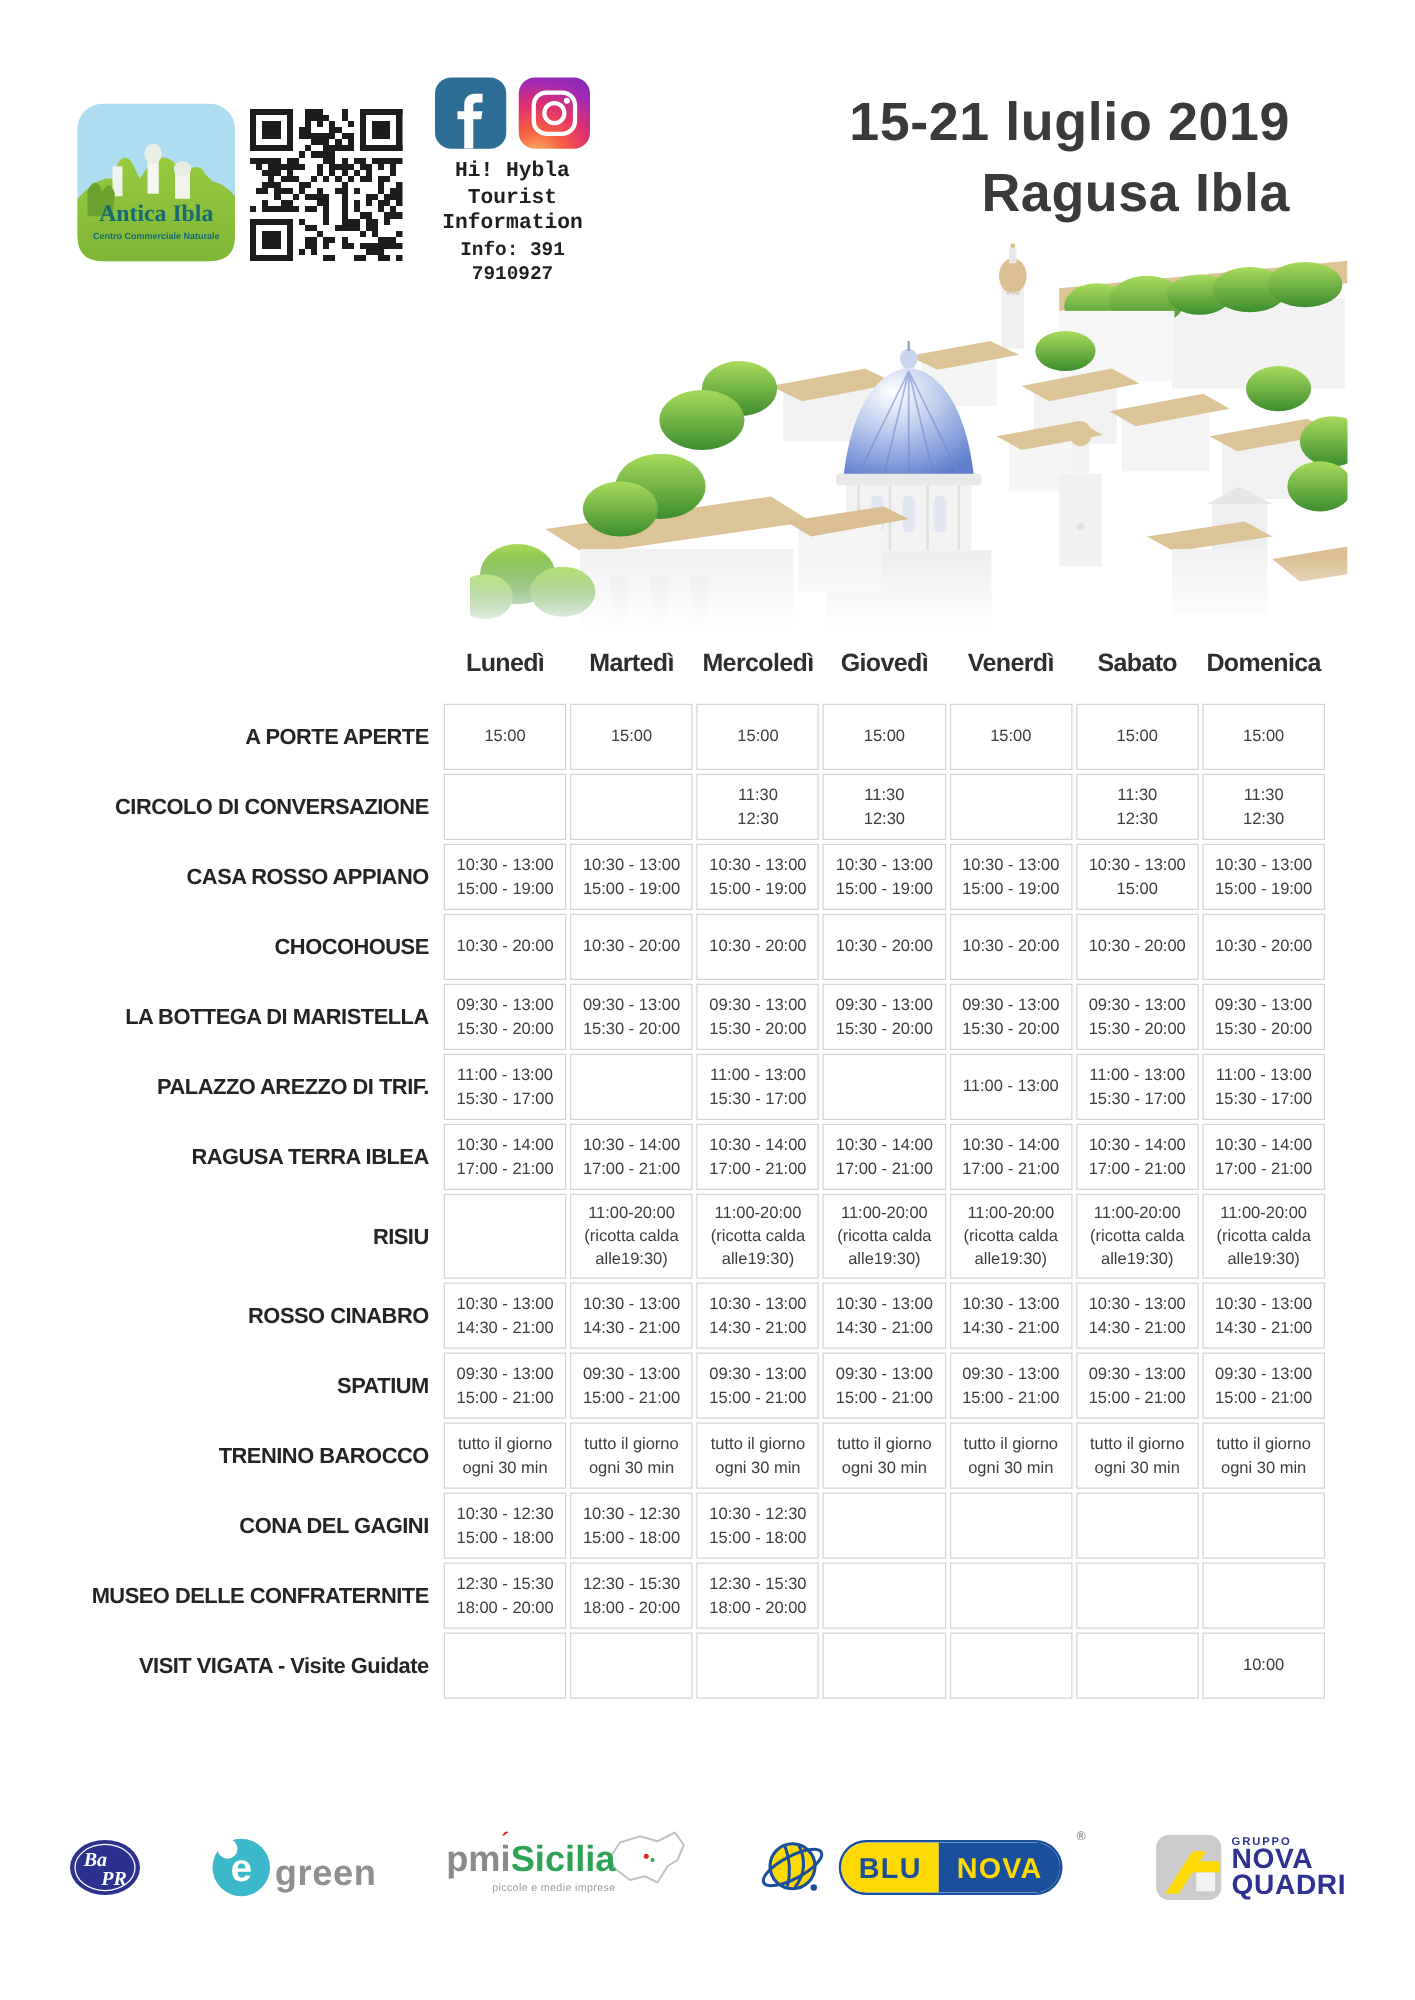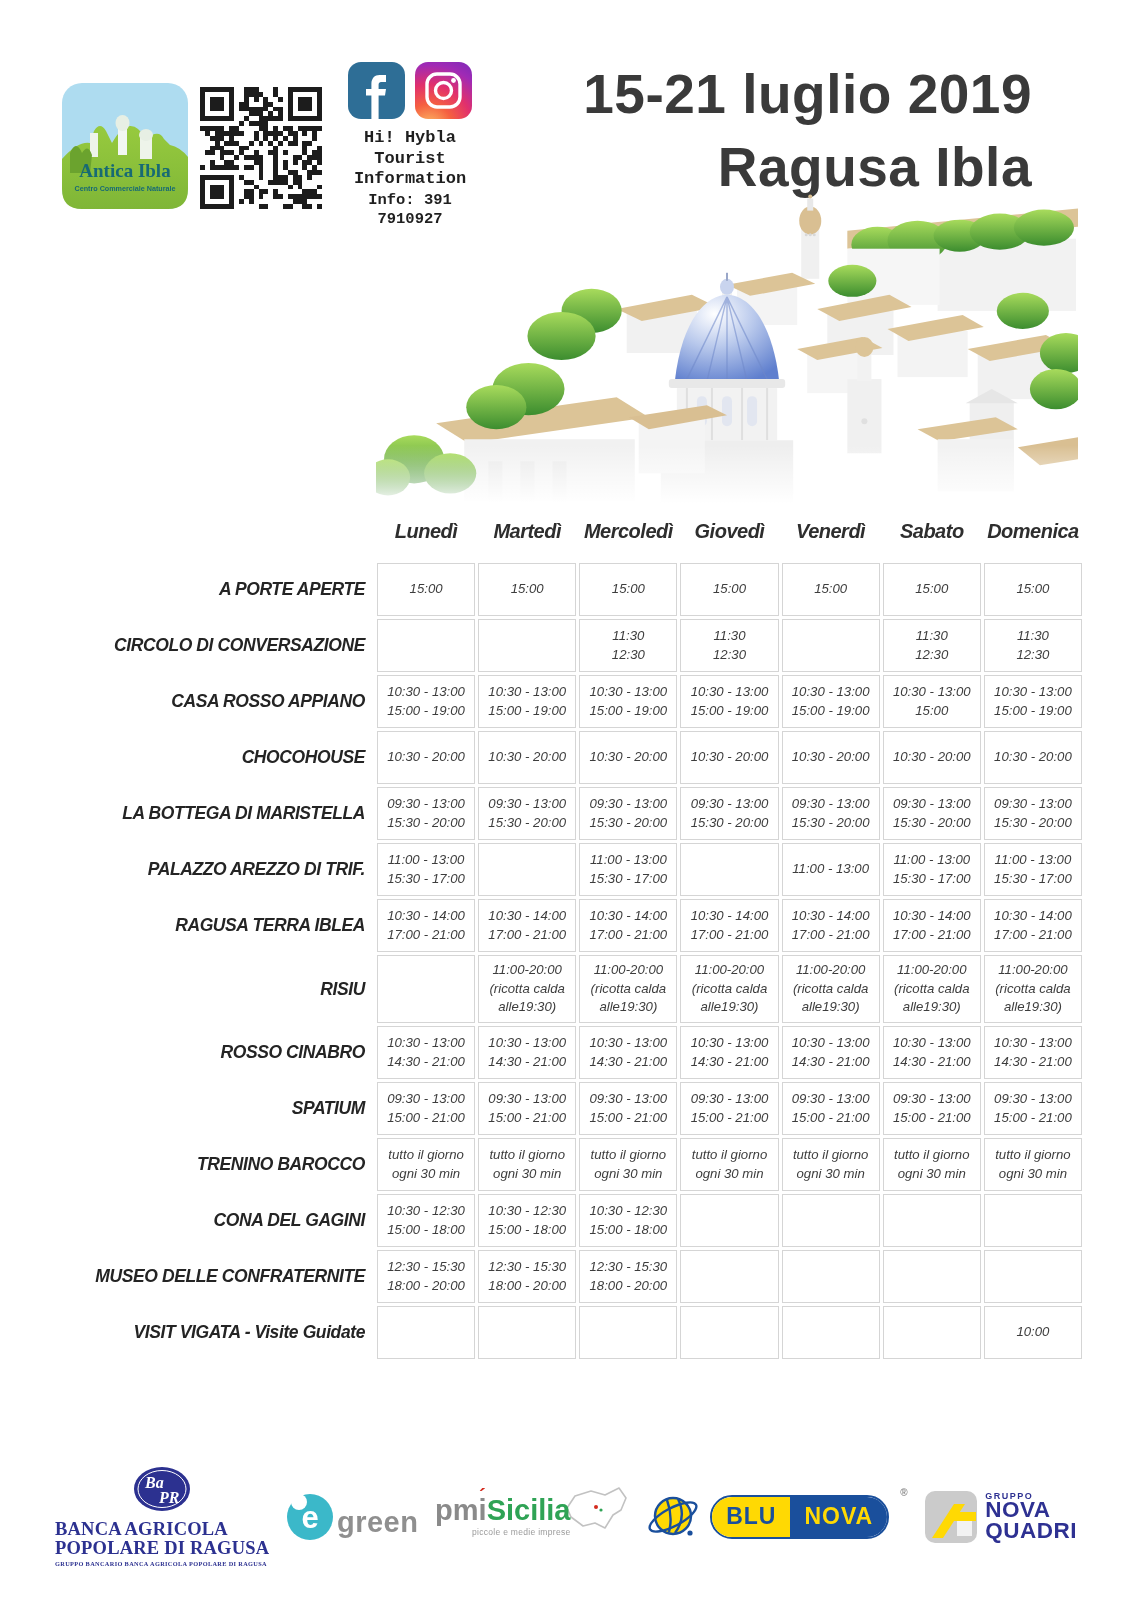--- a/index.html
+++ b/index.html
@@ -11,27 +11,27 @@
   .antica-logo svg { width:130px; height:130px; display:block; }
   .qr-box svg { width:122px; height:122px; display:block; margin-top:4px; }
   .social { width:156px; text-align:center;font-family:Liberation Mono, monospace; }
   .social-icons { display:flex; gap:10px; justify-content:center; }
   .fb-icon, .ig-icon { width:57px; height:57px; border-radius:13px; overflow:hidden; }
   .fb-icon { background:#2e6e96; }
   .ig-icon { background:radial-gradient(circle at 25% 115%, #fdc468 0%, #f56040 30%, #e1306c 55%, #a02ab5 80%, #7b2ab8 100%); }
   .social-text { margin-top:9px; font-weight:bold; color:#1f1f1f; font-size:17px; line-height:1.22; }
   .social-info { font-size:15.5px; margin-top:1px; }
 
-  .poster-title { position:absolute; top:58px; right:100px; text-align:right;
-    font-size:55px; font-weight:bold; color:#3a3a3a; line-height:1.32; letter-spacing:0.5px; }
+  .poster-title { position:absolute; top:70px; right:100px; text-align:right;
+    font-size:43px; font-weight:bold; color:#3a3a3a; line-height:1.32; letter-spacing:0.5px; }
 
   .illustration { position:absolute; top:190px; left:376px; width:702px; height:314px; }
 
   
-  .schedule { position:absolute; top:520px; left:38px; width:1044px;font-style:italic; }
+  .schedule { position:absolute; top:520px; left:16px; width:1044px; }
   .grid-row { display:grid; grid-template-columns:336px repeat(7, 1fr); column-gap:3px; }
   .day-row { margin-bottom:20px; }
   .day-cell { text-align:center; font-weight:bold; font-size:20px; color:#2e2e2e; letter-spacing:-0.5px; }
   .sched-body { display:flex; flex-direction:column; gap:3px; }
   .row-label { display:flex; align-items:center; justify-content:flex-end; text-align:right;
     padding-right:9px; font-weight:bold; font-size:17.5px; letter-spacing:-0.4px; color:#242424; }
   .cell { border:1px solid #d5d5d5; background:#fff; min-height:53px; padding:5px 2px;
     display:flex; flex-direction:column; align-items:center; justify-content:center;
     font-size:13.2px; color:#3d3d3d; line-height:1.42; text-align:center; }
 
@@ -838,25 +838,20 @@
 
   <footer class="footer">
 
     <div class="logo bapr">
       <svg width="58" height="46" viewBox="0 0 58 46">
         <ellipse cx="29" cy="23" rx="28" ry="22" fill="#2c3190"></ellipse>
         <ellipse cx="29" cy="23" rx="24" ry="18.5" fill="none" stroke="#ffffff" stroke-width="1"></ellipse>
         <text x="12" y="22" font-family="Liberation Serif, serif" font-style="italic" font-weight="bold" font-size="16" fill="#ffffff">Ba</text>
         <text x="26" y="37" font-family="Liberation Serif, serif" font-style="italic" font-weight="bold" font-size="16" fill="#ffffff">PR</text>
       </svg>
-      <div class="bapr-text">
-        <div>BANCA AGRICOLA</div>
-        <div>POPOLARE DI RAGUSA</div>
-        <div class="bapr-sub">GRUPPO BANCARIO BANCA AGRICOLA POPOLARE DI RAGUSA</div>
-      </div>
     </div>
 
     <div class="logo egreen">
       <svg width="48" height="48" viewBox="0 0 48 48">
         <circle cx="24" cy="24" r="23" fill="#3bb8c9"></circle>
         <circle cx="13" cy="9" r="8" fill="#ffffff"></circle>
         <text x="24" y="35" text-anchor="middle" font-family="Liberation Sans, sans-serif" font-weight="bold" font-size="31" fill="#ffffff">e</text>
       </svg>
       <span class="egreen-text">green</span>
     </div>

